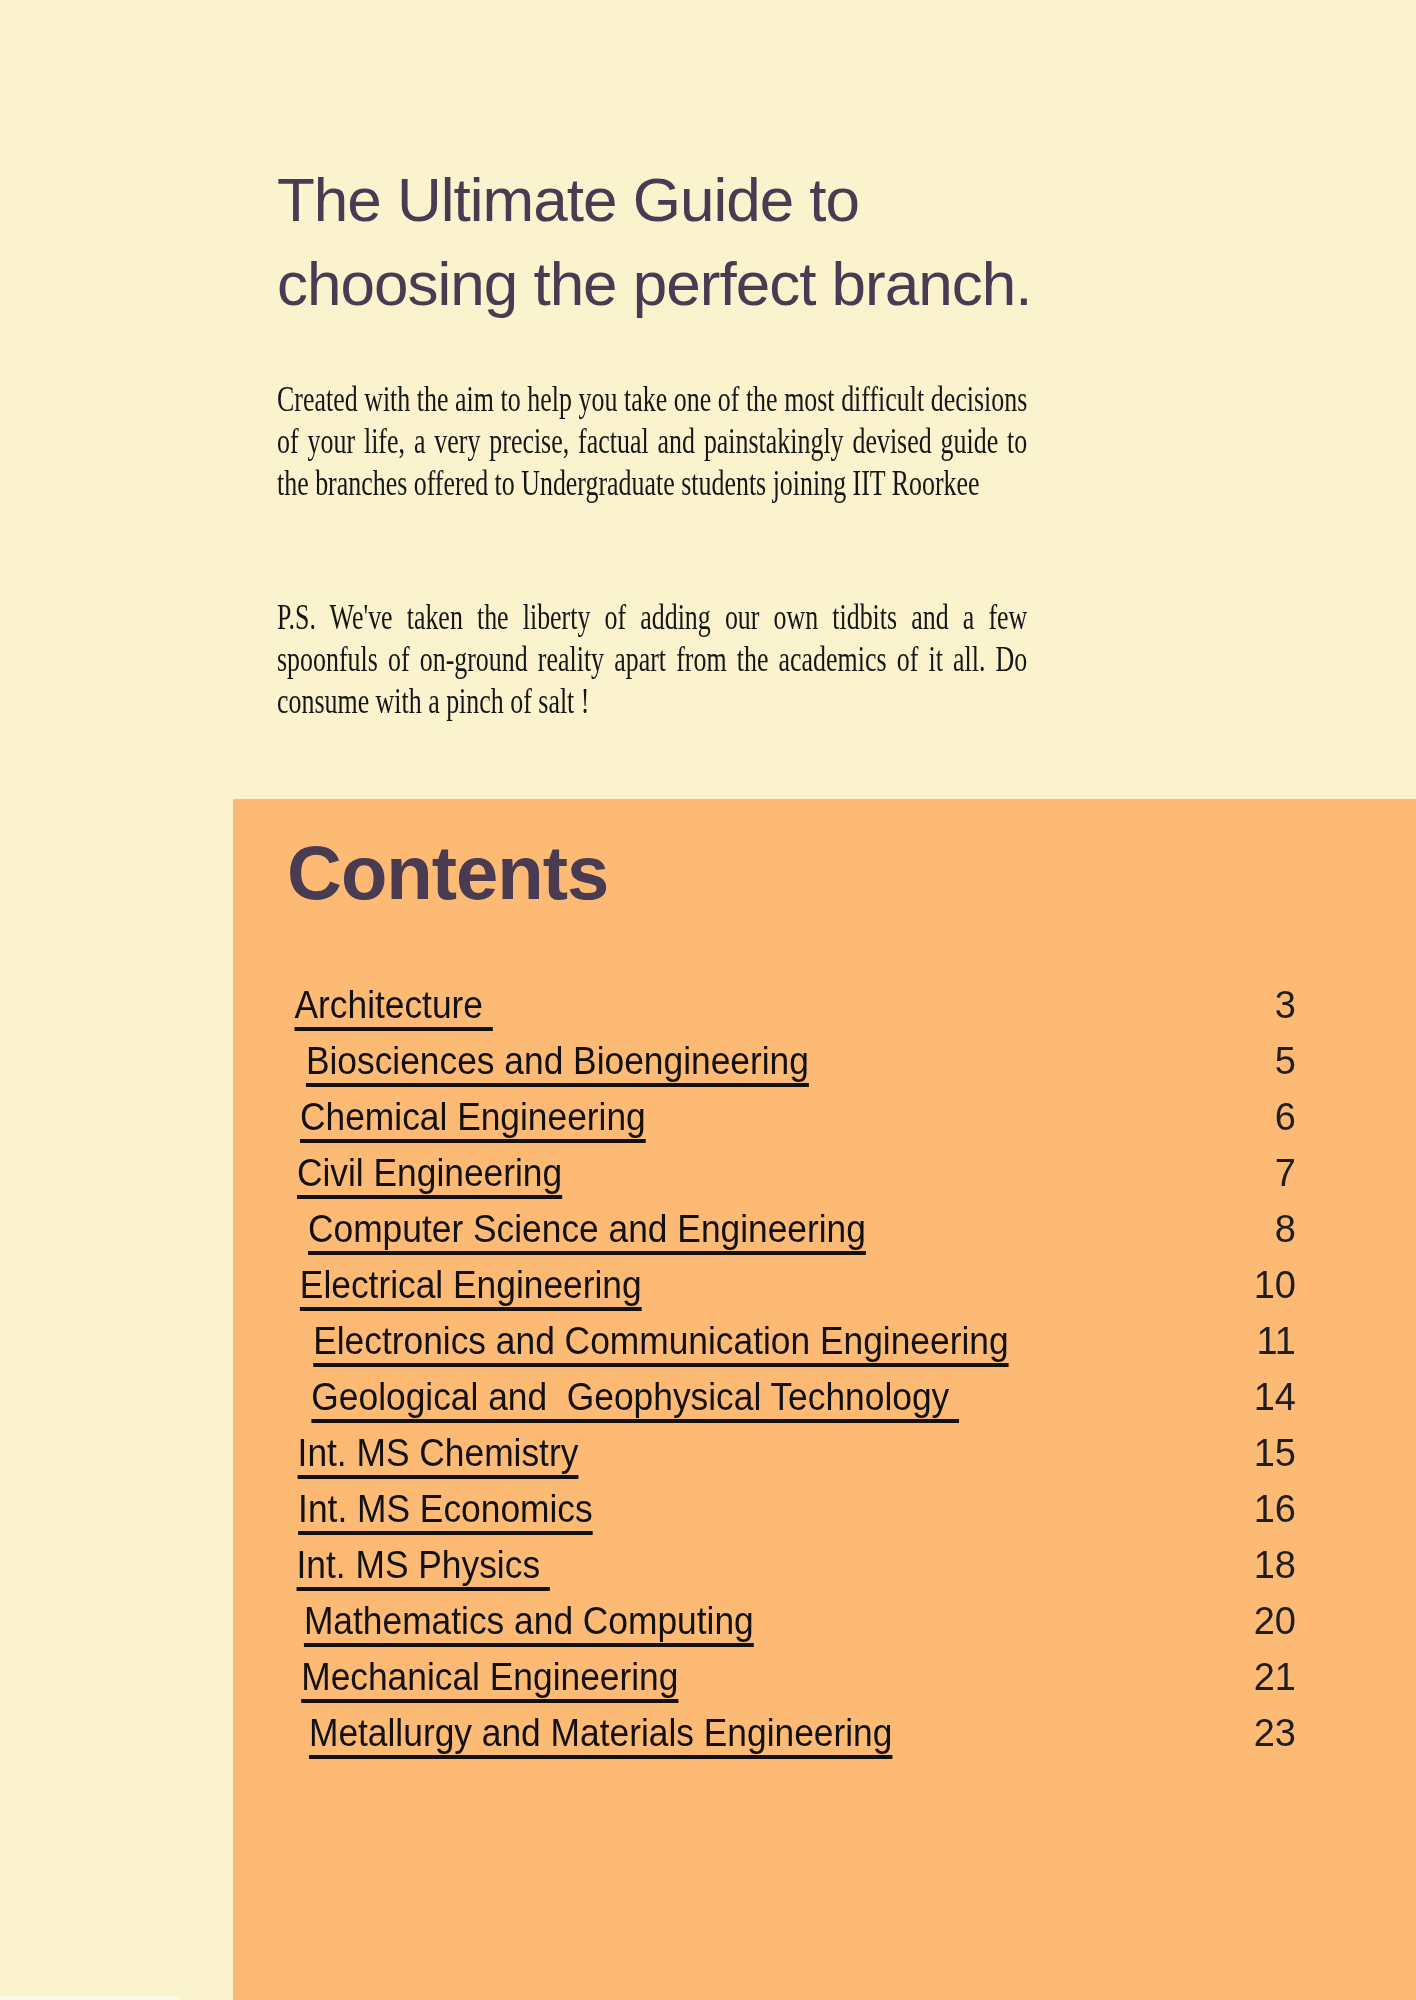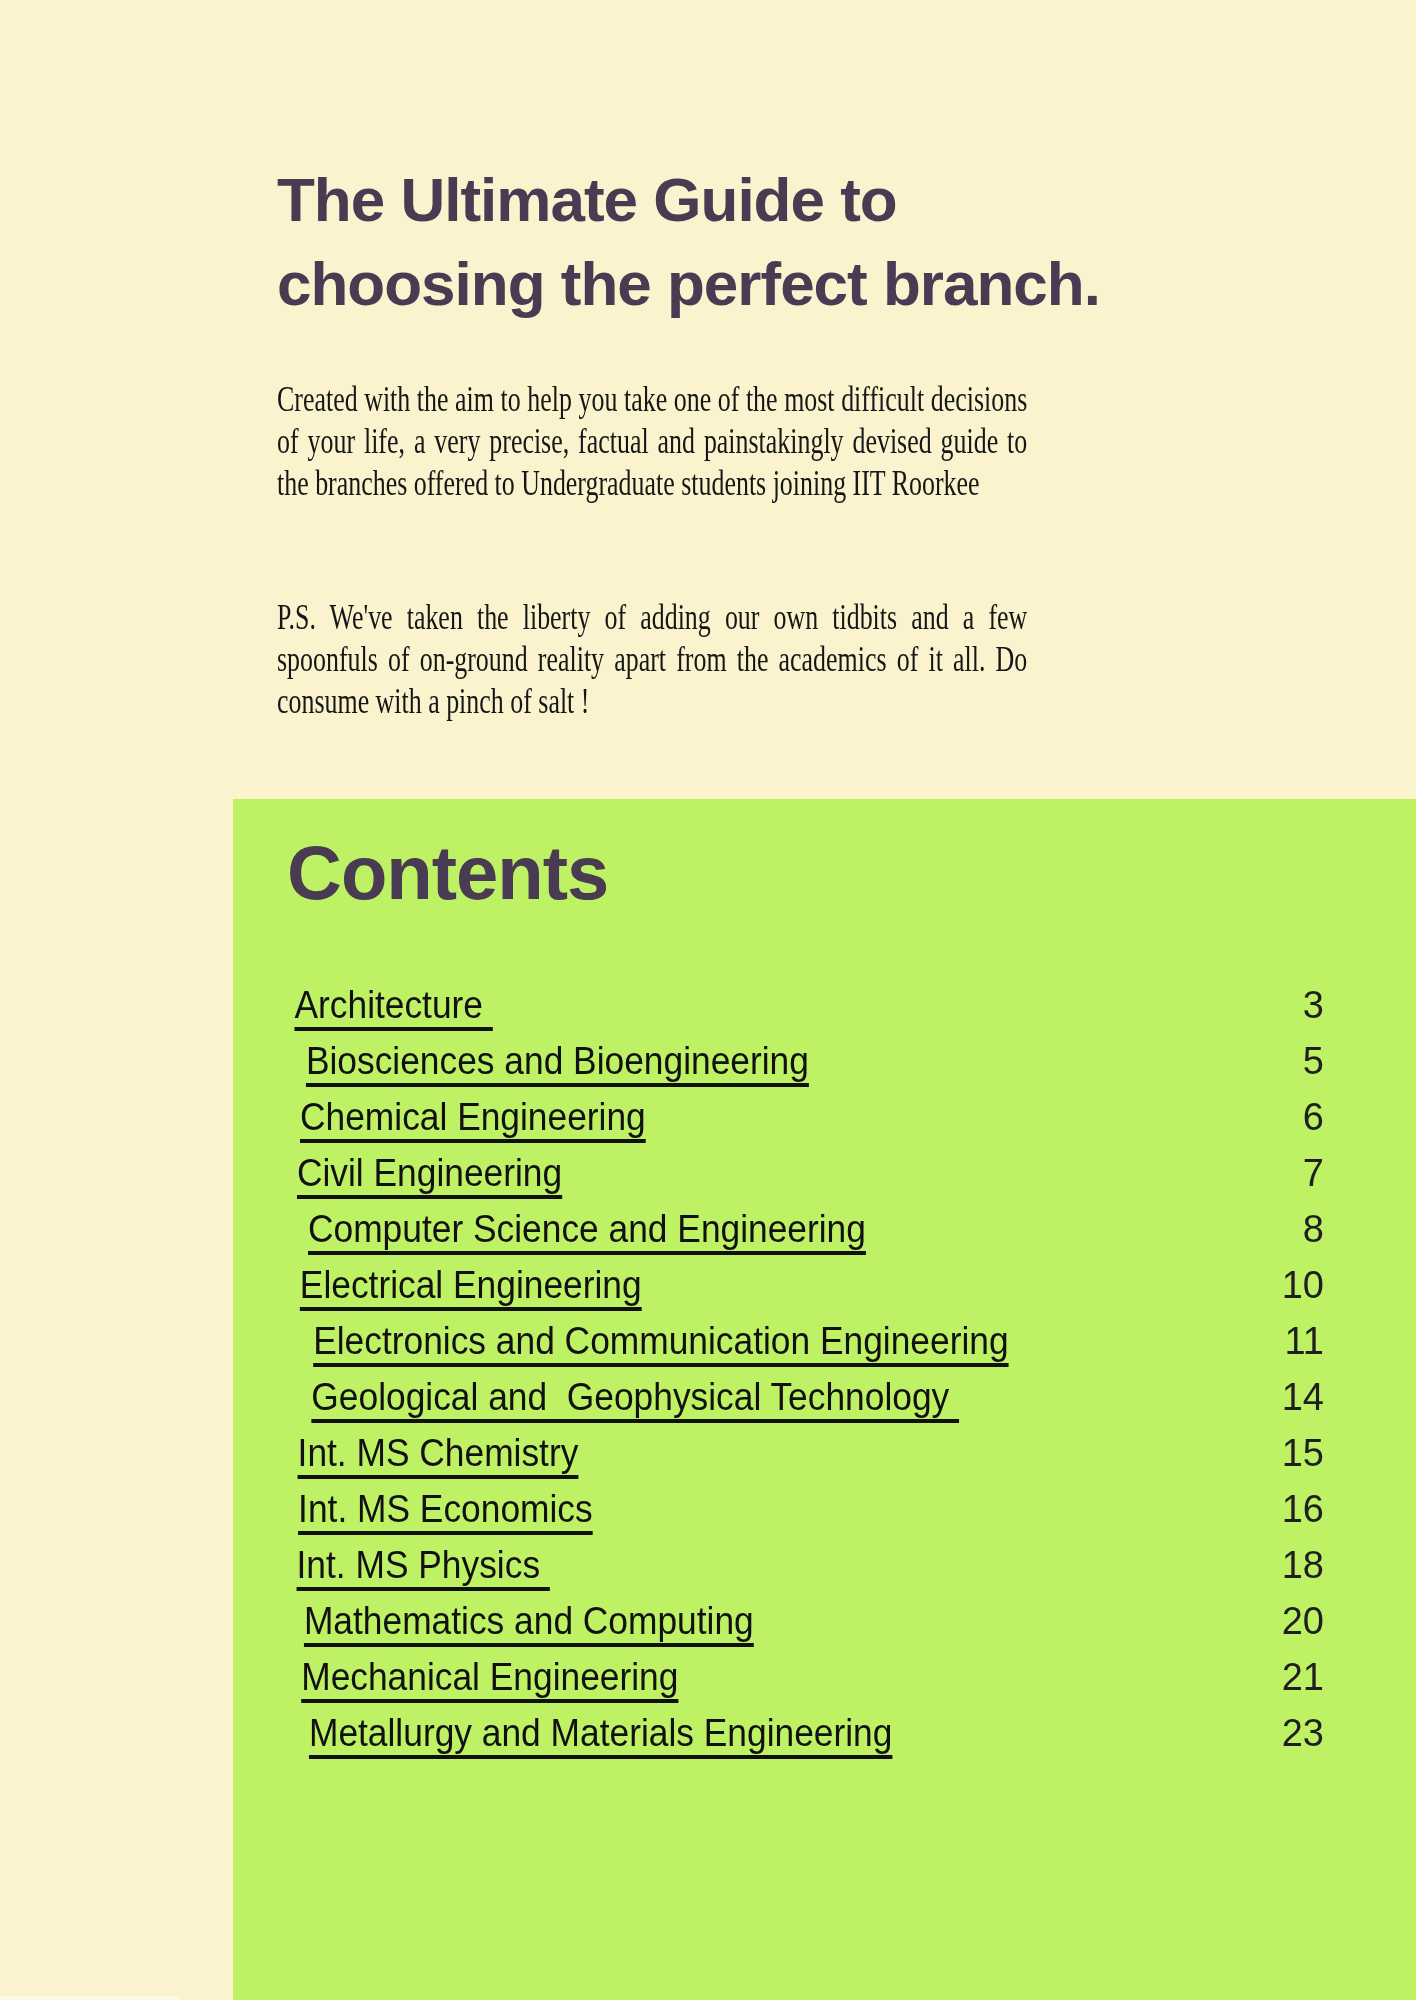--- a/index.html
+++ b/index.html
@@ -14,38 +14,38 @@
   .stripe.slate {left:42px; width:46px;}
   .stripe.orange{left:88px; width:45px;}
   .stripe.sage  {left:133px;width:46px;}
   .stripe-bottom-sliver{
     position:absolute;left:0;bottom:0;width:180px;height:4px;
     background:rgba(255,255,255,0.5);z-index:3;
   }
   
   .doc-title{
     position:absolute;left:277px;top:116px;width:1110px;
-    font-size:62px;line-height:84px;font-weight:bold;
+    font-size:62px;line-height:84px;font-weight:normal;
     letter-spacing:-1px;color:#483B52;
   }
   
   .para{
     position:absolute;left:277px;width:1042px;
     transform:scaleX(0.72);transform-origin:left top;
     font-family:"Liberation Serif","DejaVu Serif",serif;
     font-size:36px;line-height:42px;color:#161616;
     text-align:justify;
   }
   .para.intro{top:342px;}
   .para.ps{top:560px;}
   
   .contents-box{
     position:absolute;left:233px;top:799px;right:0;bottom:0;
-    background:#bef264;
-    padding:30px 92px 0 54px;
+    background:#fdba74;
+    padding:30px 120px 0 54px;
     box-sizing:border-box;
   }
   .contents-heading{
     margin:0;font-size:76px;line-height:87px;font-weight:bold;
     letter-spacing:-1px;color:#483B52;
   }
   .toc{margin-top:68px;}
   .toc-row{
     display:flex;justify-content:space-between;align-items:baseline;
     height:56px;

